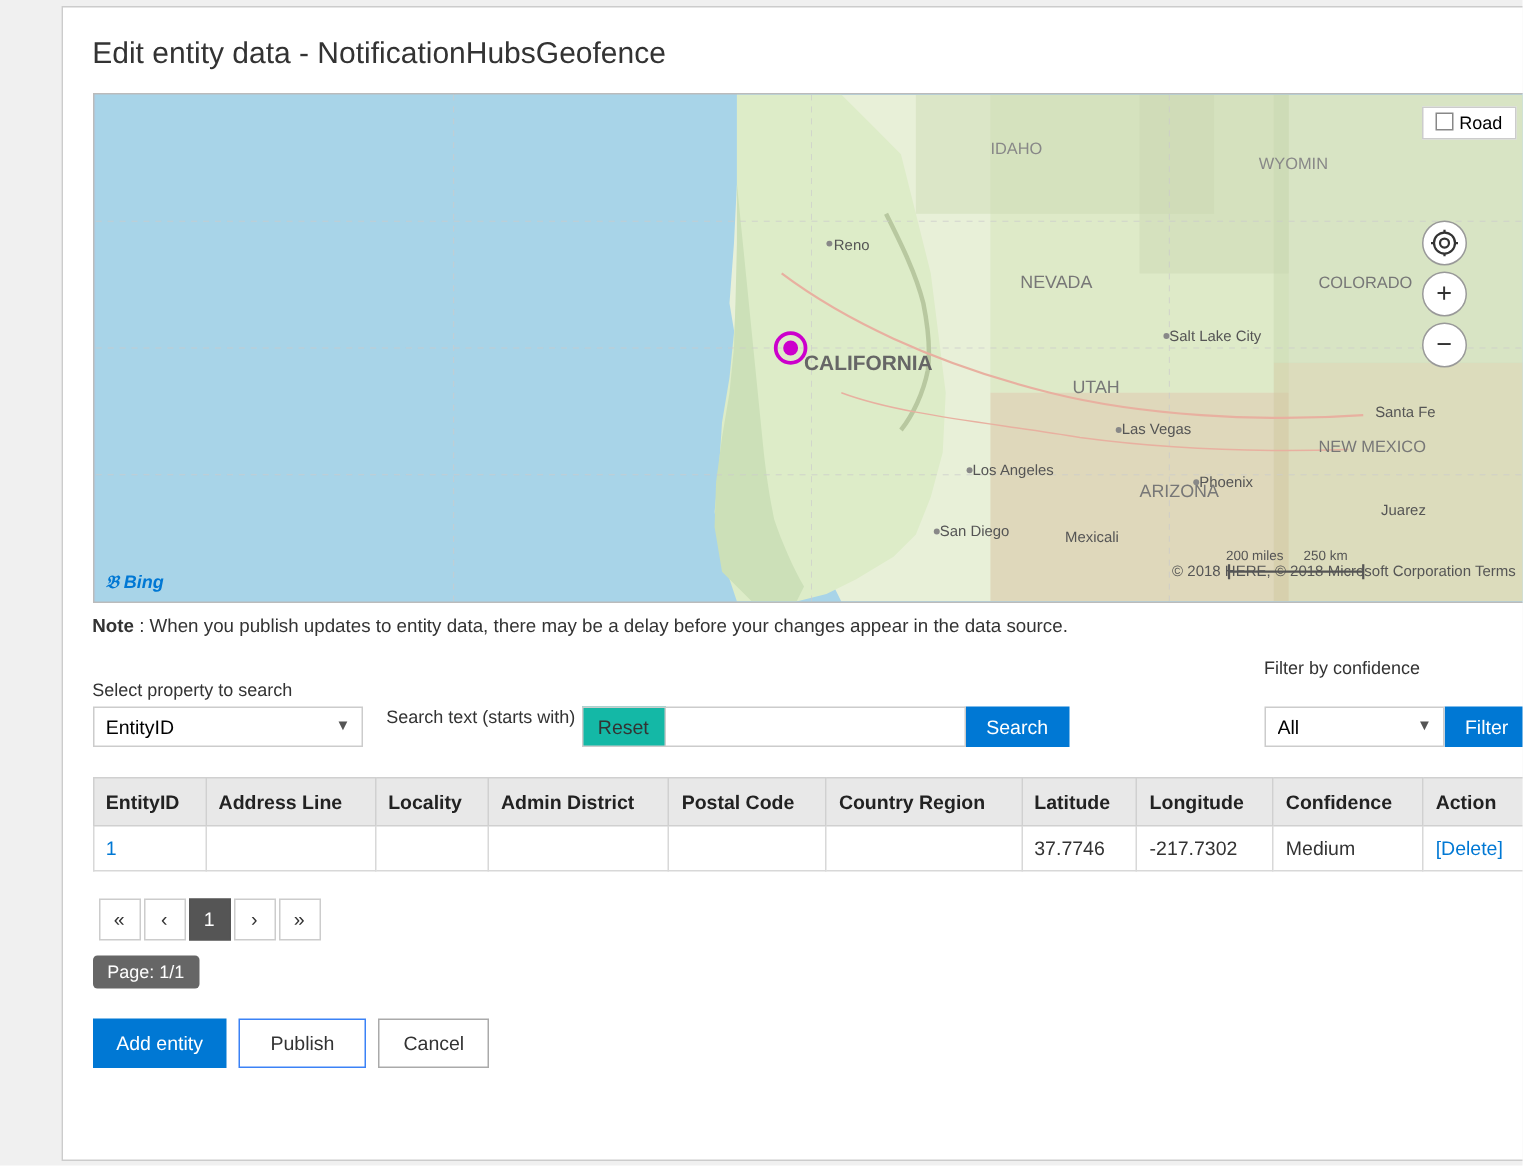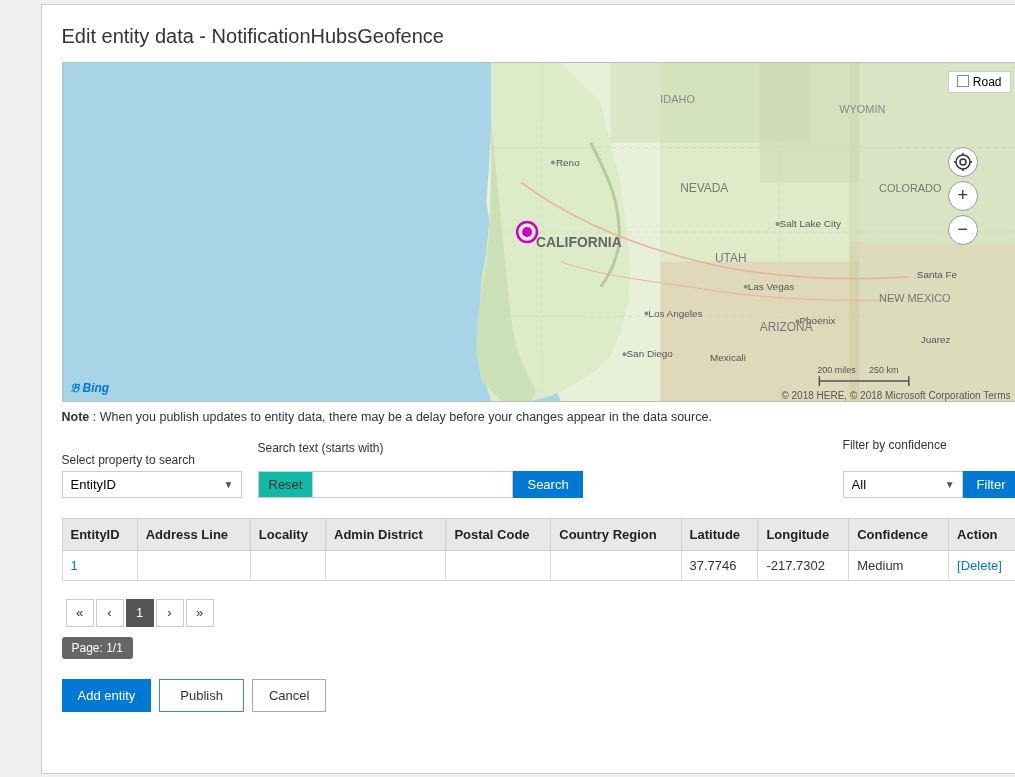--- a/index.html
+++ b/index.html
@@ -98,21 +98,21 @@
       font-size: 12px;
       color: #333;
       font-weight: bold;
     }
     .bing-logo span {
       color: #0078d4;
       font-style: italic;
     }
     .map-copyright {
       position: absolute;
-      bottom: 0;
+      bottom: 14px;
       right: 8px;
       font-size: 10px;
       color: #555;
     }
     
     .note-text {
       margin: 8px 0 14px 0;
       font-size: 12.5px;
       color: #333;
     }
@@ -153,22 +153,22 @@
       position: absolute;
       right: 8px;
       top: 50%;
       transform: translateY(-50%);
       pointer-events: none;
       font-size: 10px;
       color: #555;
     }
     .search-text-group {
       display: flex;
-      flex-direction: column;
-      gap: 16px;
+      flex-direction: row;
+      gap: 4px;
     }
     .search-text-group label {
       font-size: 12px;
       color: #333;
     }
     .search-text-row {
       display: flex;
       gap: 0;
     }
     .reset-btn {

